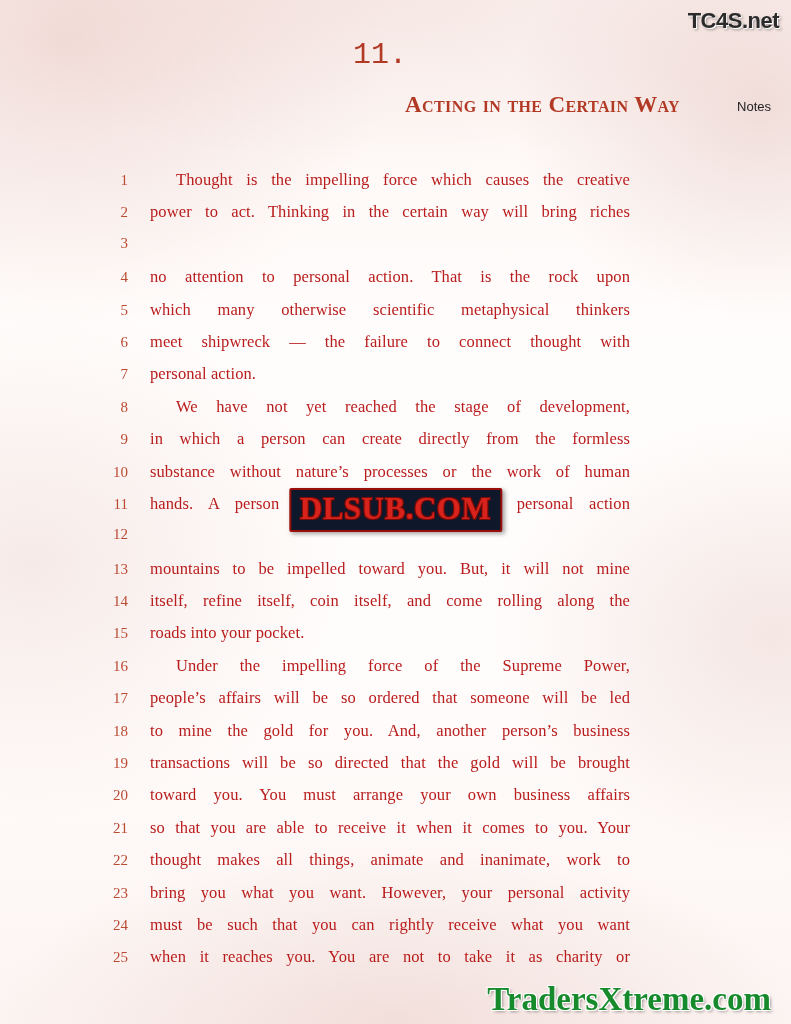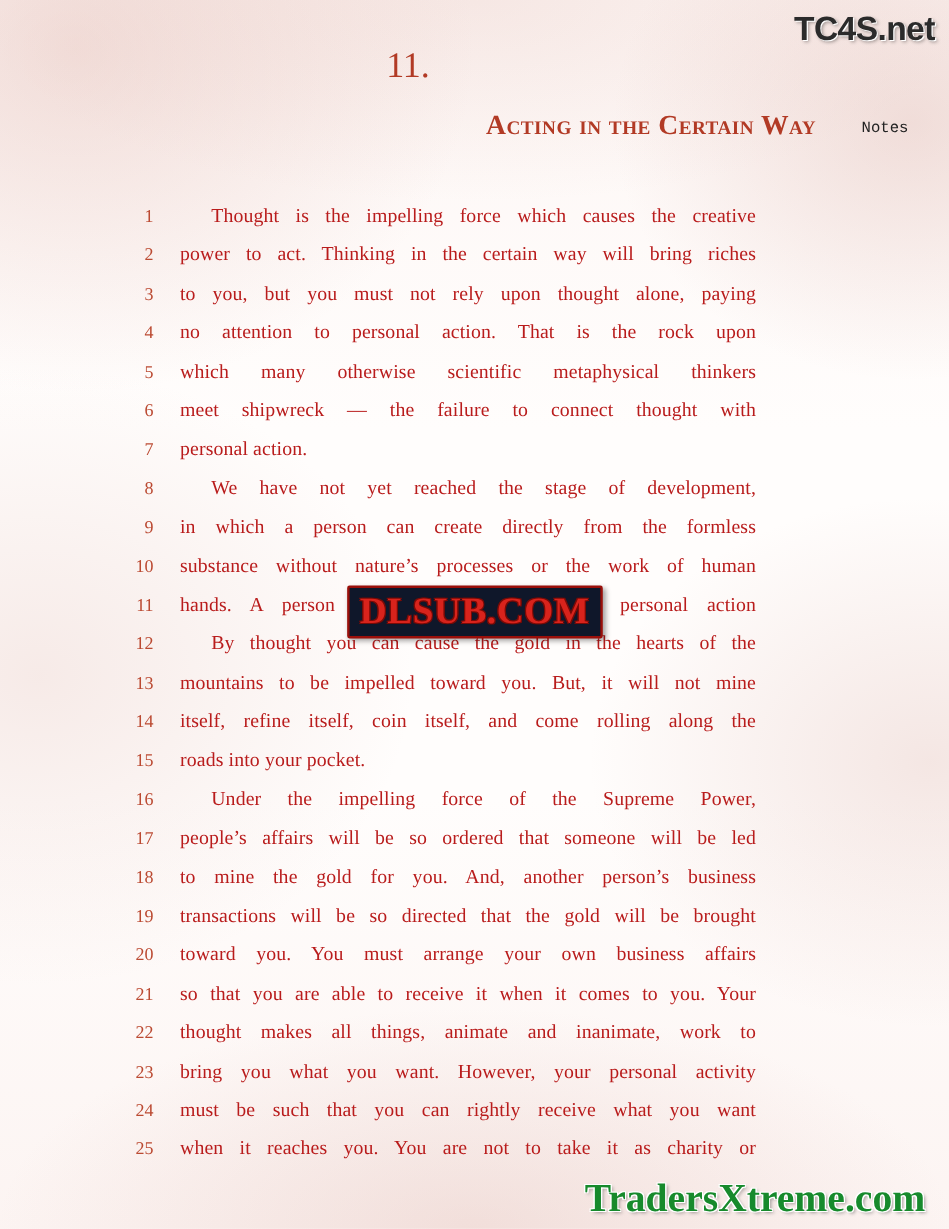--- a/index.html
+++ b/index.html
@@ -29,21 +29,21 @@
       linear-gradient(180deg, #fdf6f4 0%, #fffdfc 35%, #fffdfc 65%, #fcf4f2 100%);
   }
 
   
   .wm-top {
     position: absolute;
     top: 8px;
     right: 12px;
     font-family: "Liberation Sans", sans-serif;
     font-weight: bold;
-    font-size: 28px;
+    font-size: 22px;
     letter-spacing: -0.5px;
     color: #2b2b2b;
     text-shadow: 1px 1px 0 #ffffff, 2px 2px 3px rgba(0,0,0,0.35);
     z-index: 5;
   }
 
   
   .wm-bottom {
     position: absolute;
     bottom: 6px;
@@ -94,44 +94,45 @@
   }
 
   .chapter-number {
     position: absolute;
     top: 38px;
     left: 0;
     width: 680px;
     text-align: center;
     font-size: 30px;
     color: #b23a25;
-    font-family: Liberation Serif, serif;
+    font-family: Liberation Mono, monospace;
+    padding-left: 40px;
   }
 
   .chapter-title {
     position: absolute;
     top: 92px;
     left: 0;
     width: 680px;
     text-align: right;
     font-size: 23px;
     color: #b23a25;
     font-variant: small-caps;
     font-weight: bold;
     letter-spacing: 0.4px;
     font-family: "Liberation Serif", serif;
   }
 
   .notes-label {
     position: absolute;
     top: 99px;
-    right: 34px;
+    right: 20px;
     font-size: 13px;
     color: #222;
-    font-family: Liberation Mono, monospace;
+    font-family: Liberation Sans, sans-serif;
   }
 
   .body-block {
     position: absolute;
     top: 170px;
     left: 110px;
     width: 520px;
   }
 
   .line {
@@ -182,21 +183,20 @@
       <div class="line">
         <div class="line-no">1</div>
         <div class="line-text justify indent">Thought is the impelling force which causes the creative</div>
       </div>
       <div class="line">
         <div class="line-no">2</div>
         <div class="line-text justify">power to act. Thinking in the certain way will bring riches</div>
       </div>
       <div class="line">
         <div class="line-no">3</div>
-        <div class="line-text justify">to you, but you must not rely upon thought alone, paying</div>
       </div>
       <div class="line">
         <div class="line-no">4</div>
         <div class="line-text justify">no attention to personal action. That is the rock upon</div>
       </div>
       <div class="line">
         <div class="line-no">5</div>
         <div class="line-text justify">which many otherwise scientific metaphysical thinkers</div>
       </div>
       <div class="line">
@@ -218,21 +218,20 @@
       <div class="line">
         <div class="line-no">10</div>
         <div class="line-text justify">substance without nature’s processes or the work of human</div>
       </div>
       <div class="line">
         <div class="line-no">11</div>
         <div class="line-text justify">hands. A person must not only think, but personal action</div>
       </div>
       <div class="line">
         <div class="line-no">12</div>
-        <div class="line-text justify indent">By thought you can cause the gold in the hearts of the</div>
       </div>
       <div class="line">
         <div class="line-no">13</div>
         <div class="line-text justify">mountains to be impelled toward you. But, it will not mine</div>
       </div>
       <div class="line">
         <div class="line-no">14</div>
         <div class="line-text justify">itself, refine itself, coin itself, and come rolling along the</div>
       </div>
       <div class="line">

